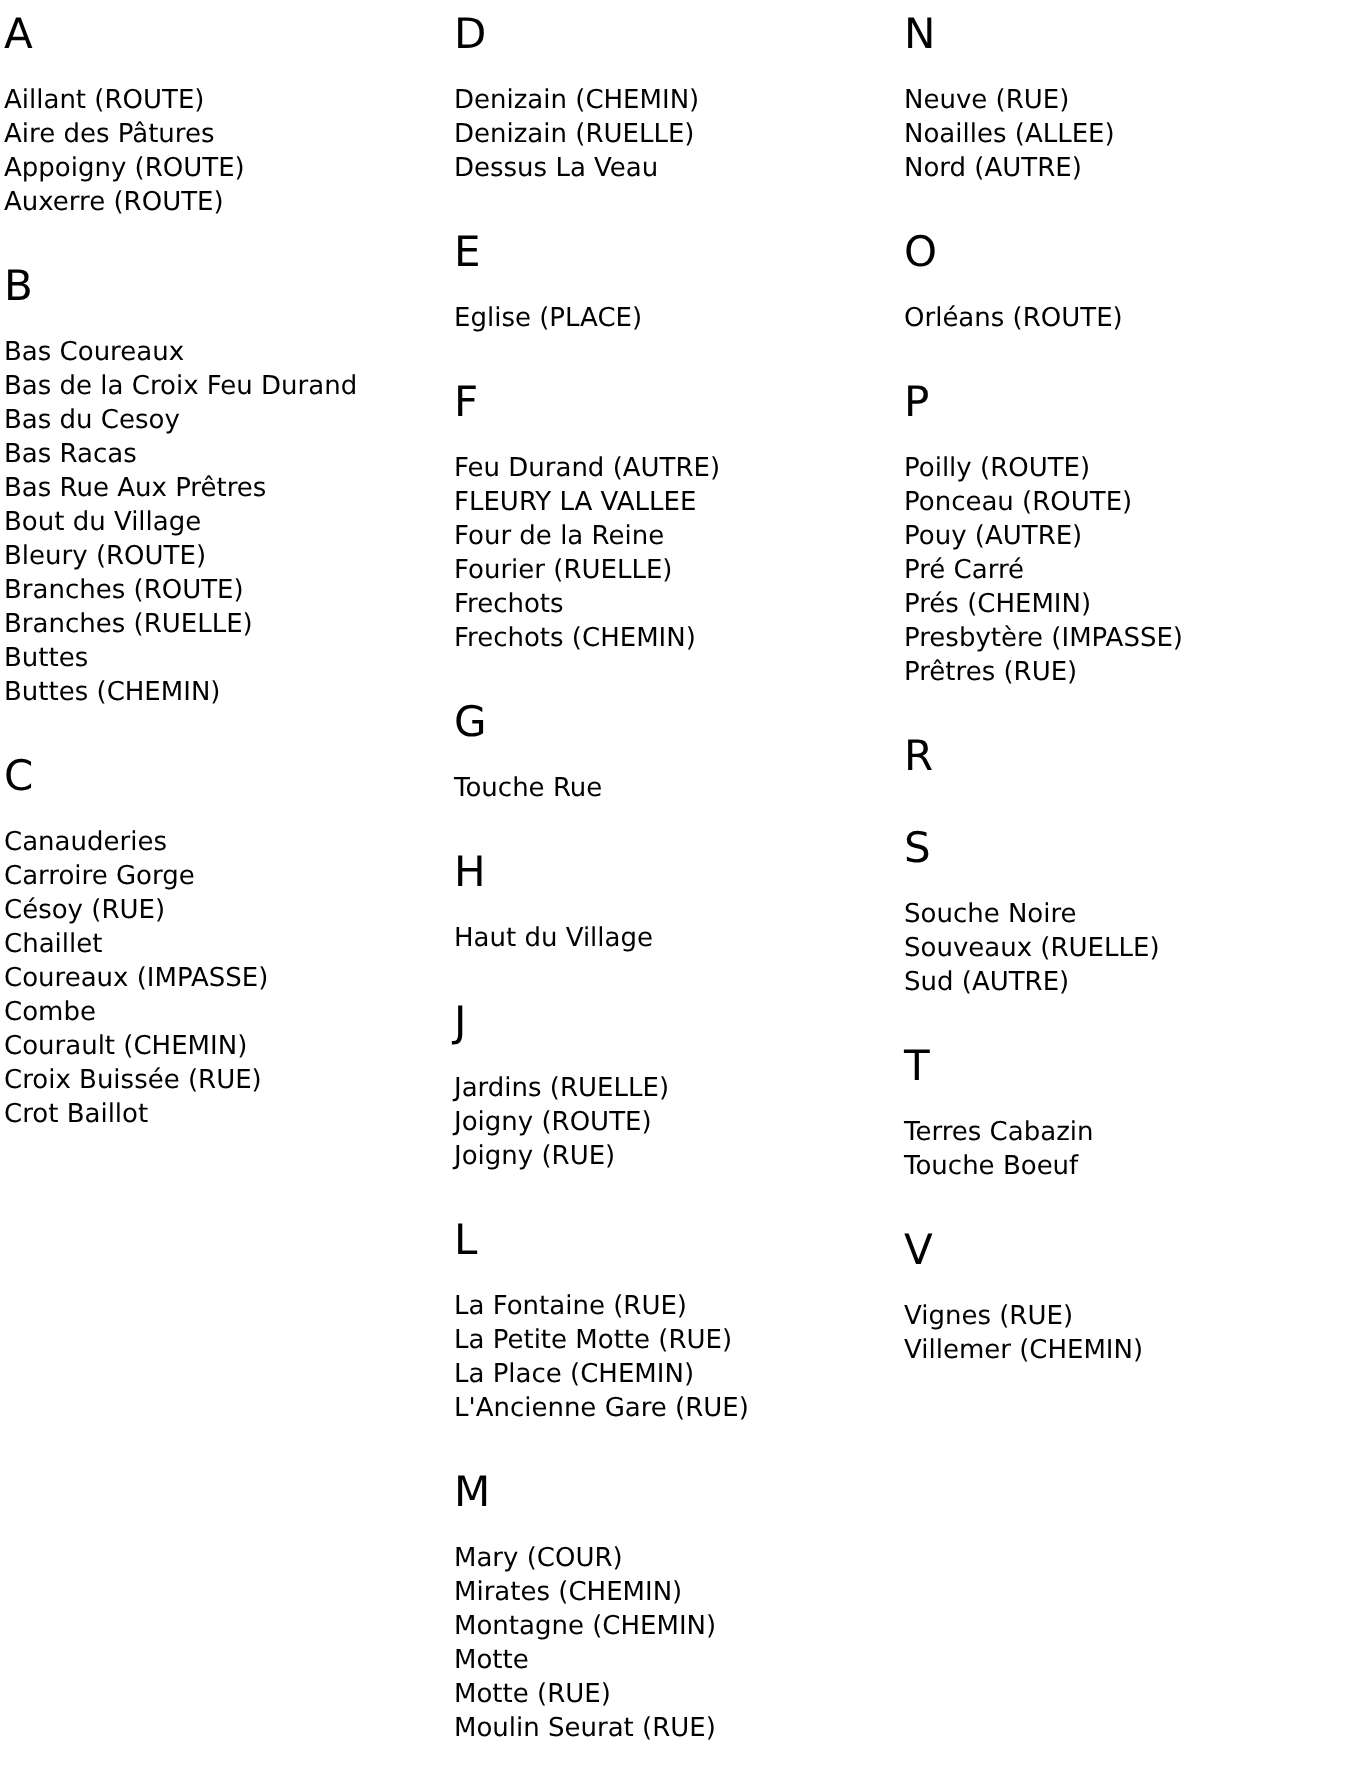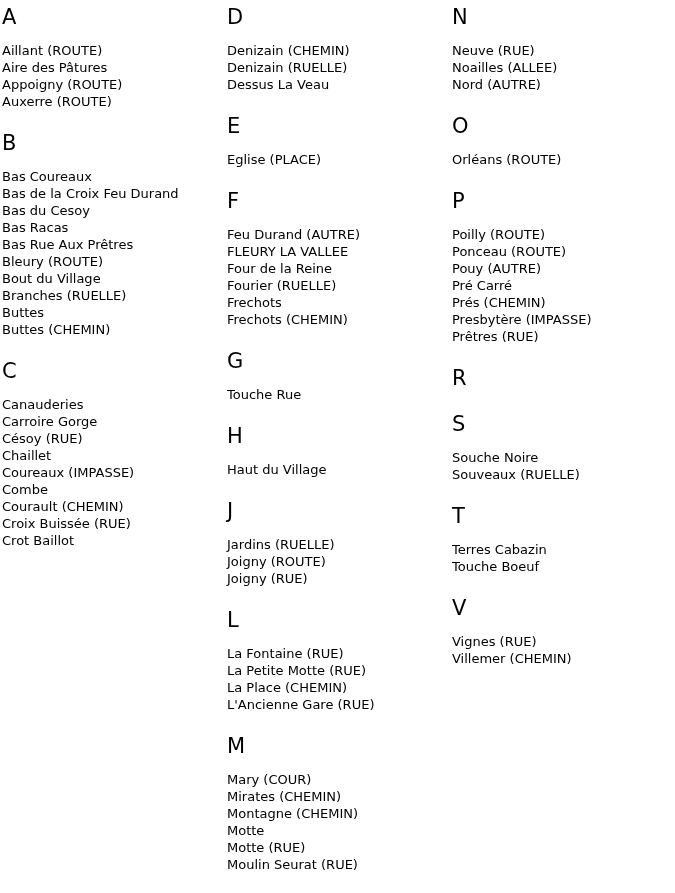--- a/index.html
+++ b/index.html
@@ -59,22 +59,23 @@
         </ul>
       </section>
       <section class="section">
         <h2>B</h2>
         <ul class="entries">
           <li class="entry">Bas Coureaux</li>
           <li class="entry">Bas de la Croix Feu Durand</li>
           <li class="entry">Bas du Cesoy</li>
           <li class="entry">Bas Racas</li>
           <li class="entry">Bas Rue Aux Prêtres</li>
+          <li class="entry">Bout du Village</li>
           <li class="entry">Bleury (ROUTE)</li>
-          <li class="entry">Bout du Village</li>
+          <li class="entry">Branches (ROUTE)</li>
           <li class="entry">Branches (RUELLE)</li>
           <li class="entry">Buttes</li>
           <li class="entry">Buttes (CHEMIN)</li>
         </ul>
       </section>
       <section class="section">
         <h2>C</h2>
         <ul class="entries">
           <li class="entry">Canauderies</li>
           <li class="entry">Carroire Gorge</li>
@@ -183,20 +184,21 @@
         </ul>
       </section>
       <section class="section">
         <h2>R</h2>
       </section>
       <section class="section">
         <h2>S</h2>
         <ul class="entries">
           <li class="entry">Souche Noire</li>
           <li class="entry">Souveaux (RUELLE)</li>
+          <li class="entry">Sud (AUTRE)</li>
         </ul>
       </section>
       <section class="section">
         <h2>T</h2>
         <ul class="entries">
           <li class="entry">Terres Cabazin</li>
           <li class="entry">Touche Boeuf</li>
         </ul>
       </section>
       <section class="section">

